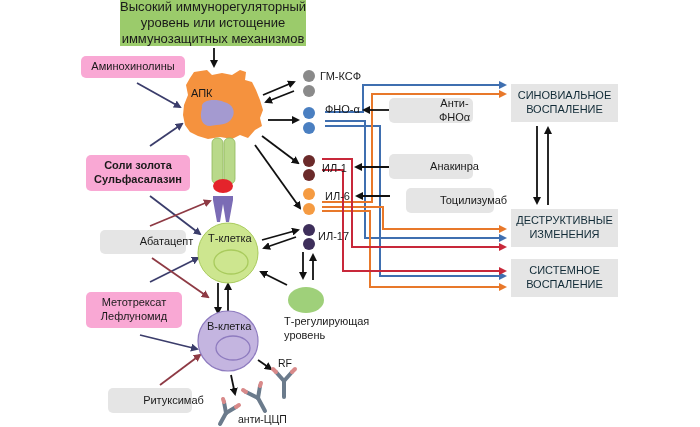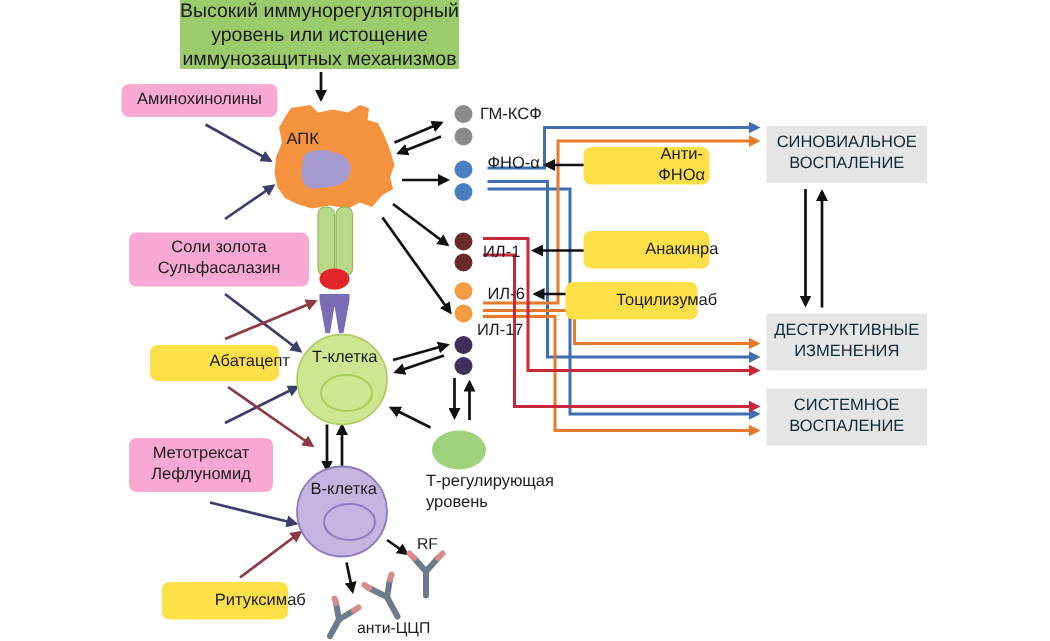--- a/index.html
+++ b/index.html
@@ -1,20 +1,20 @@
 <!DOCTYPE html>
 <html><head>
 <meta charset="utf-8">
 <style>
   html, body { margin:0; padding:0; background:#ffffff; }
   body { width:700px; height:427px; position:relative; overflow:hidden; font-family:"Liberation Sans", sans-serif; }
   .box { position:absolute; display:flex; align-items:center; justify-content:center; text-align:center; line-height:1.25; box-sizing:border-box; }
   .green-box { background:#9bcb6b; color:#1a1a1a; font-size:13px; }
   .purple-box { background:#f9a8d4; color:#1a1a1a; font-size:11px; border-radius:5px; }
-  .pink-box { background:#fde047; color:#1a1a1a; font-size:11px; border-radius:5px;padding-left:47px; }
+  .pink-box { background:#e5e5e5; color:#1a1a1a; font-size:11px; border-radius:5px;padding-left:47px; }
   .teal-box { background:#e5e5e5; color:#102a36; font-size:11px; }
   .lbl { position:absolute; font-size:11px; color:#1a1a1a; white-space:nowrap; line-height:1.2; }
   svg.diagram { position:absolute; left:0; top:0; }
   .multiline { white-space:pre-line; }
 </style>
 </head>
 <body>
 
 <svg class="diagram" width="700" height="427" viewBox="0 0 700 427">
   <defs>
@@ -137,44 +137,44 @@
     <line x1="224" y1="402" x2="223" y2="399" stroke="#d98a8a" stroke-width="4"></line>
     <line x1="236" y1="407" x2="239" y2="405" stroke="#d98a8a" stroke-width="4"></line>
   </g>
 </svg>
 
 <div class="box green-box multiline" style="left:120px; top:0px; width:186px; height:46px;">Высокий иммунорегуляторный
 уровень или истощение
 иммунозащитных механизмов</div>
 
 <div class="box purple-box" style="left:81px; top:56px; width:104px; height:22px;">Аминохинолины</div>
-<div class="box purple-box multiline" style="left:86px; top:155px; width:120px; height:36px;">Соли золота
+<div class="box purple-box multiline" style="left:86px; top:155px; width:104px; height:36px;font-weight:bold;">Соли золота
 Сульфасалазин</div>
 <div class="box pink-box" style="left:100px; top:230px; width:86px; height:24px;">Абатацепт</div>
 <div class="box purple-box multiline" style="left:86px; top:292px; width:96px; height:36px;">Метотрексат
 Лефлуномид</div>
 <div class="box pink-box" style="left:108px; top:388px; width:84px; height:25px;">Ритуксимаб</div>
 
 <div class="box pink-box" style="left:389px; top:98px; width:84px; height:25px;">Анти-ФНОα</div>
 <div class="box pink-box" style="left:389px; top:154px; width:84px; height:25px;">Анакинра</div>
-<div class="box pink-box" style="left:377px; top:188px; width:88px; height:25px;">Тоцилизумаб</div>
+<div class="box pink-box" style="left:406px; top:188px; width:88px; height:25px;">Тоцилизумаб</div>
 
 <div class="box teal-box multiline" style="left:511px; top:84px; width:107px; height:38px;">СИНОВИАЛЬНОЕ
 ВОСПАЛЕНИЕ</div>
 <div class="box teal-box multiline" style="left:511px; top:209px; width:107px; height:38px;">ДЕСТРУКТИВНЫЕ
 ИЗМЕНЕНИЯ</div>
 <div class="box teal-box multiline" style="left:511px; top:259px; width:107px; height:38px;">СИСТЕМНОЕ
 ВОСПАЛЕНИЕ</div>
 
 <div class="lbl" style="left:191px; top:87px;">АПК</div>
 <div class="lbl" style="left:208px; top:232px;">Т-клетка</div>
 <div class="lbl" style="left:207px; top:320px;">В-клетка</div>
 <div class="lbl multiline" style="left:284px; top:315px; line-height:1.25;">Т-регулирующая
 уровень</div>
 
 <div class="lbl" style="left:320px; top:70px;">ГМ-КСФ</div>
 <div class="lbl" style="left:325px; top:103px;">ФНО-α</div>
 <div class="lbl" style="left:322px; top:162px;">ИЛ-1</div>
 <div class="lbl" style="left:325px; top:190px;">ИЛ-6</div>
-<div class="lbl" style="left:318px; top:214px;">ИЛ-17</div>
+<div class="lbl" style="left:318px; top:230px;">ИЛ-17</div>
 
 <div class="lbl" style="left:278px; top:357px; font-size:10.5px;">RF</div>
 <div class="lbl" style="left:238px; top:413px; font-size:10.5px;">анти-ЦЦП</div>
 
 </body></html>

